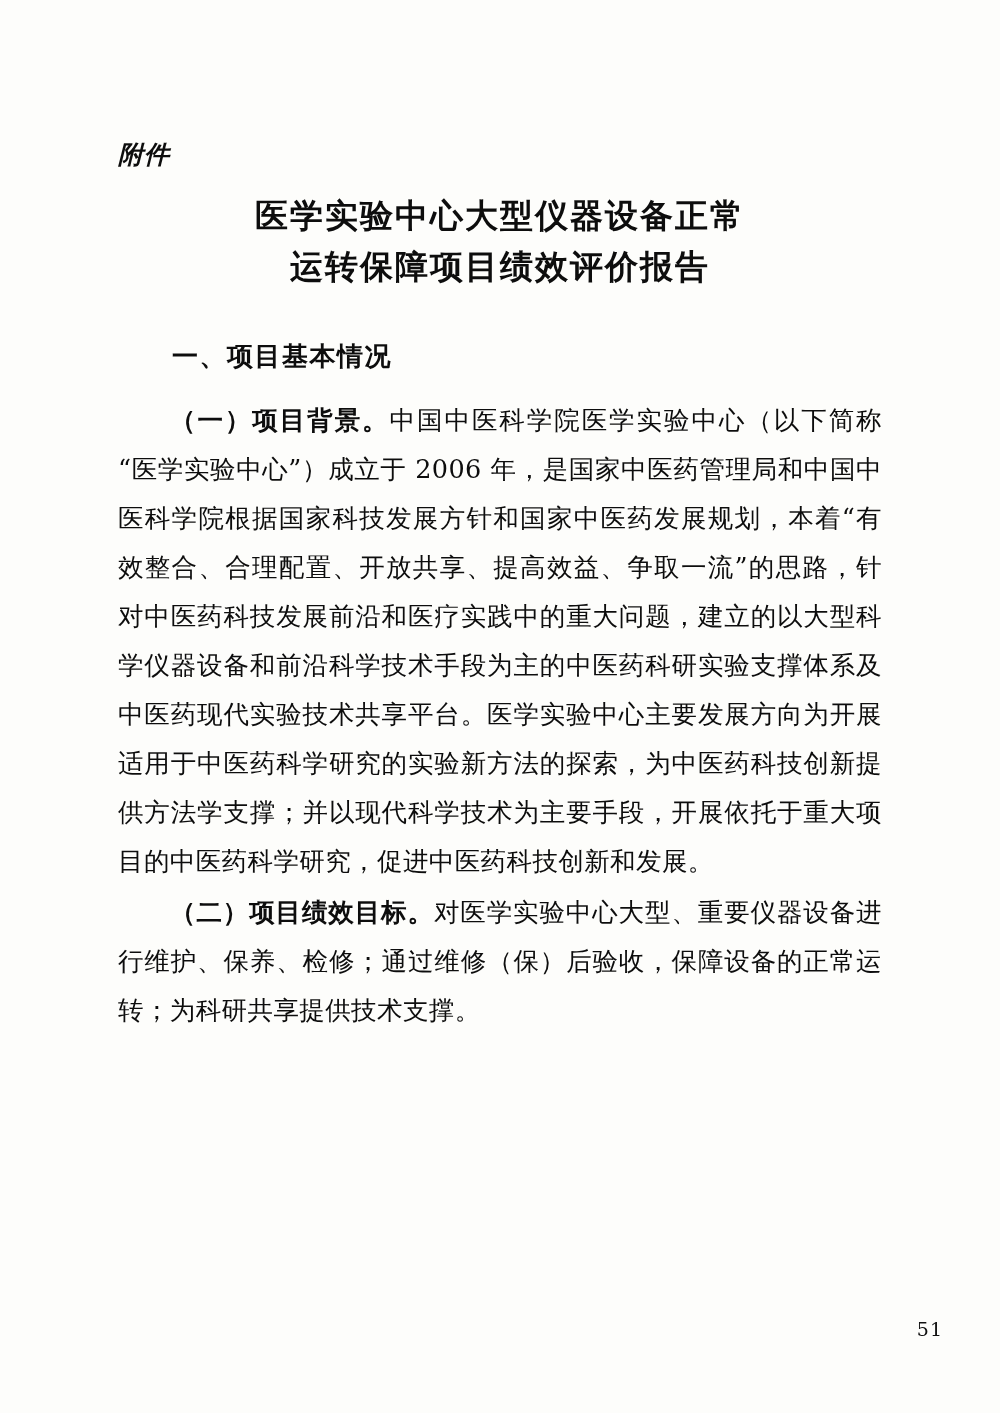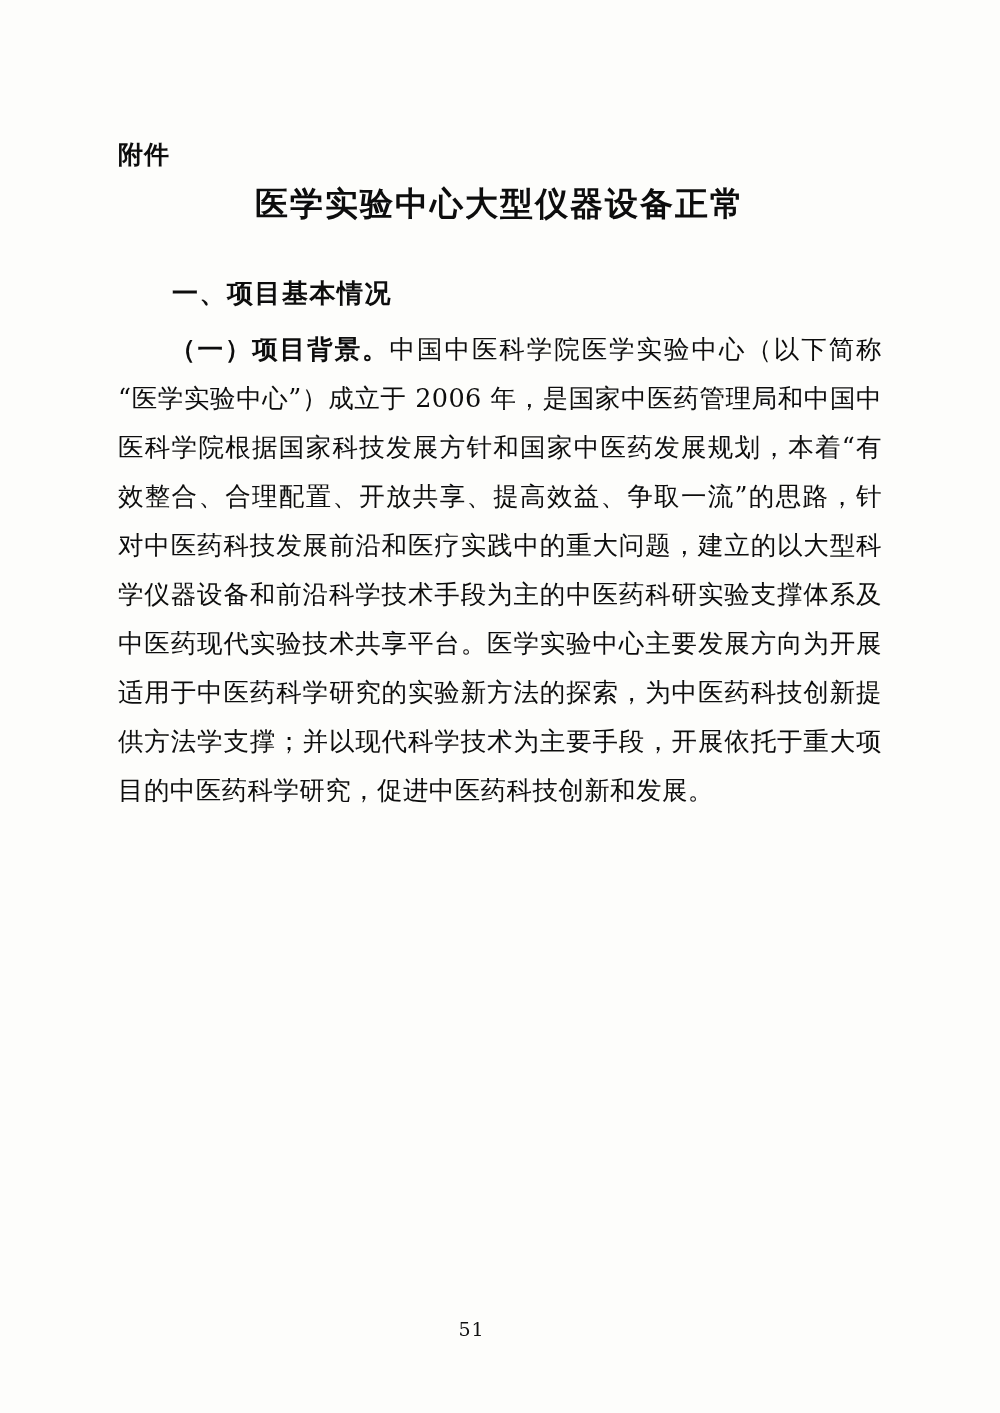--- a/index.html
+++ b/index.html
@@ -26,40 +26,41 @@
     position: absolute;
     left: 118px;
     top: 140px;
     width: 764px;
   }
   .attachment-label {
     font-size: 25px;
     font-weight: 700;
     letter-spacing: 1px;
     line-height: 1.2;
-    margin: 0 0 8px 0;
+    margin: 0 0 20px 0;
+    font-style: italic;
   }
   .doc-title {
     text-align: center;
     font-size: 33px;
     font-weight: 700;
     line-height: 1.55;
     letter-spacing: 2px;
     margin: 0 0 6px 0;
     padding: 0 6px;
   }
   .doc-title .title-line {
     display: block;
     text-align: center;
   }
   .section-heading {
     font-size: 26px;
     font-weight: 700;
     letter-spacing: 1.5px;
-    margin: 42px 0 10px 0;
+    margin: 42px 0 18px 0;
     padding-left: 54px;
     line-height: 1.7;
   }
   .para {
     font-size: 25.5px;
     line-height: 1.92;
     letter-spacing: 0.4px;
     margin: 0 0 2px 0;
     text-align: justify;
     text-justify: inter-ideograph;
@@ -70,43 +71,47 @@
     margin-top: 28px;
   }
   .para.indent {
     text-indent: 52px;
   }
   .page-number {
     position: absolute;
     left: 0;
     top: 1318px;
     width: 943px;
-    text-align: center;
+    text-align: right;
     font-size: 19px;
     font-family: "DejaVu Serif", "Liberation Serif", serif;
     color: #111;
     letter-spacing: 1px;
   }
 </style>
 </head>
 <body>
 
 <div class="page">
   <div class="content">
 
     <div class="attachment-label">附件</div>
 
     <h1 class="doc-title">
       <span class="title-line">医学实验中心大型仪器设备正常</span>
+      <span class="title-line">运转保障项目绩效评价报告</span>
     </h1>
 
     <div class="section-heading">一、项目基本情况</div>
 
     <p class="para indent">
       <span class="lead">（一）项目背景。</span><span>中国中医科学院医学实验中心（以下简称“医学实验中心”）成立于 2006 年，是国家中医药管理局和中国中医科学院根据国家科技发展方针和国家中医药发展规划，本着“有效整合、合理配置、开放共享、提高效益、争取一流”的思路，针对中医药科技发展前沿和医疗实践中的重大问题，建立的以大型科学仪器设备和前沿科学技术手段为主的中医药科研实验支撑体系及中医药现代实验技术共享平台。医学实验中心主要发展方向为开展适用于中医药科学研究的实验新方法的探索，为中医药科技创新提供方法学支撑；并以现代科学技术为主要手段，开展依托于重大项目的中医药科学研究，促进中医药科技创新和发展。</span>
     </p>
 
+    <p class="para indent">
+      <span class="lead">（二）项目绩效目标。</span><span>对医学实验中心大型、重要仪器设备进行维护、保养、检修；通过维修（保）后验收，保障设备的正常运转；为科研共享提供技术支撑。</span>
+    </p>
 
 
   </div>
 
   <div class="page-number">51</div>
 </div>
 
 </body></html>

